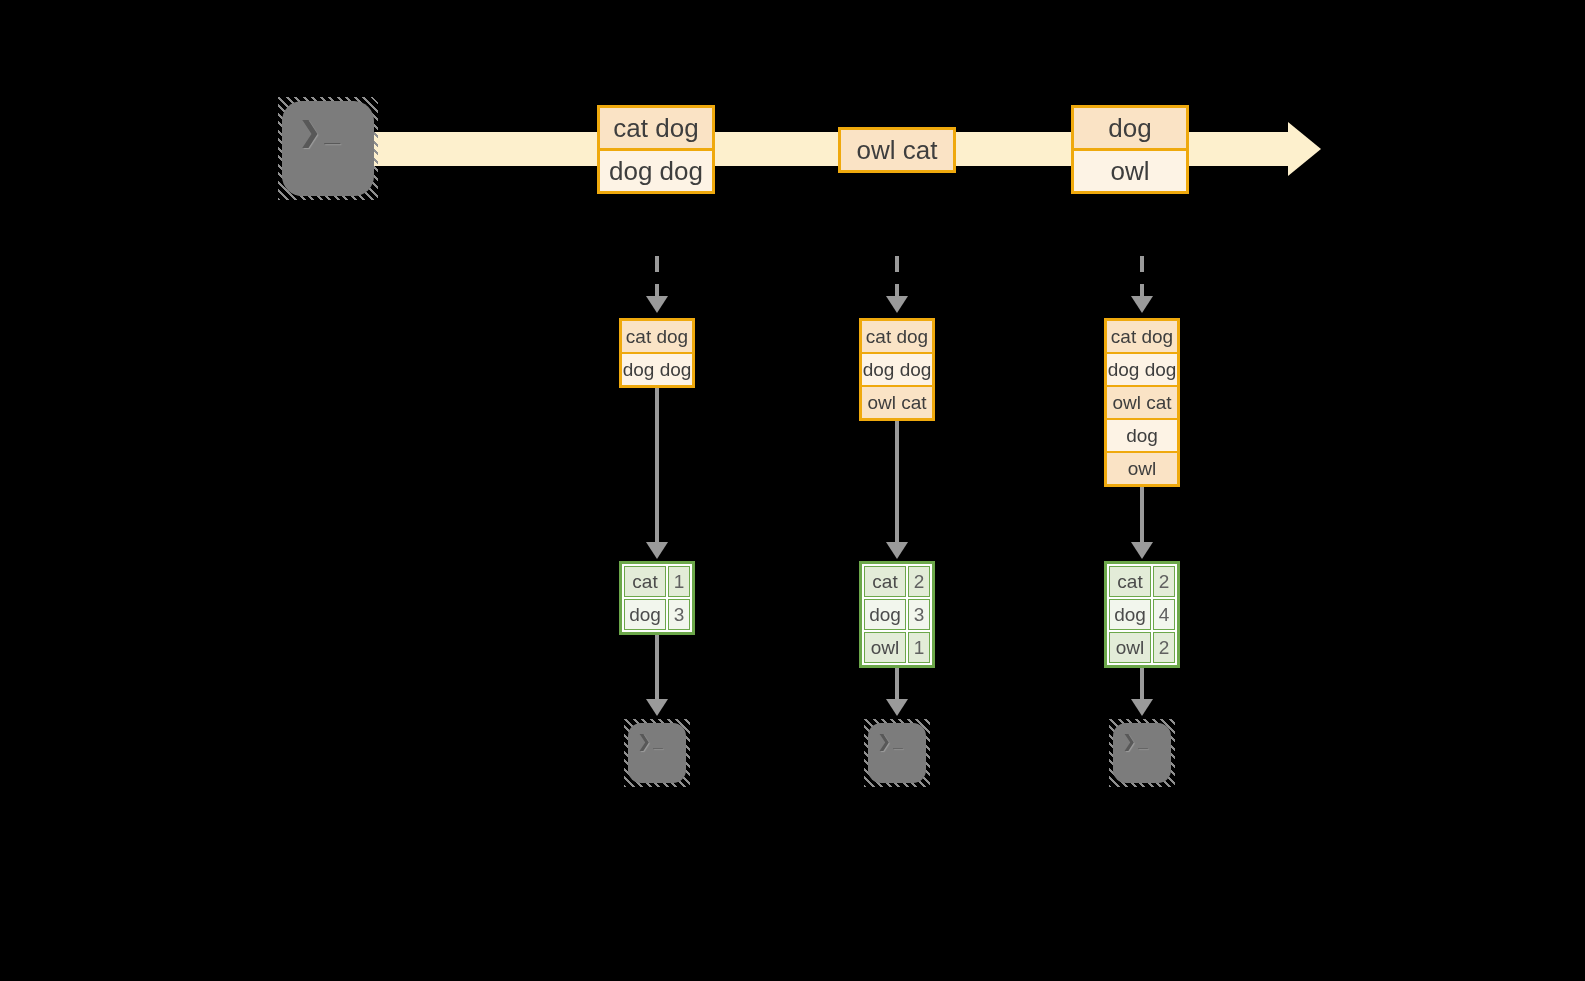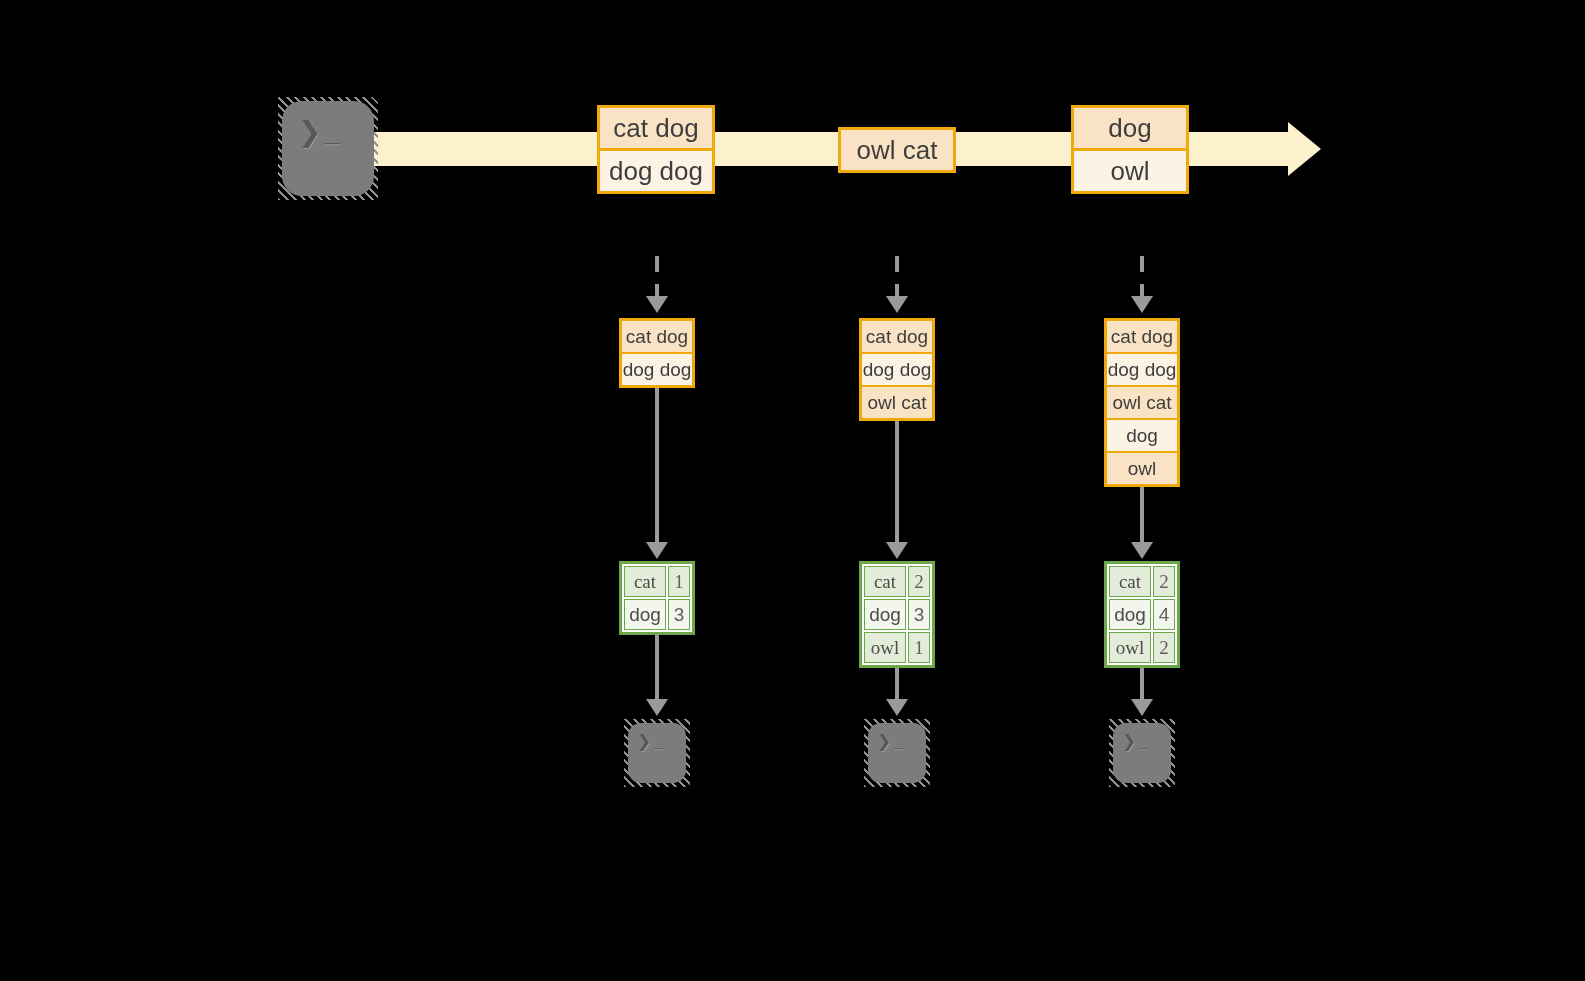--- a/index.html
+++ b/index.html
@@ -158,21 +158,21 @@
     z-index: 6;
   }
   .gtable .cell {
     height: 29px; line-height: 29px;
     text-align: center;
     border: 1px solid #6ca74a;
     font-size: 19px;
     color: #4b4b4b;
   }
   .gtable .num { color: #616161; }
-  .gfill-a { background: #e3ecd8; font-family: Liberation Serif, serif; }
+  .gfill-a { background: #e3ecd8; }
   .gfill-b { background: #f2f6ed; }
   .gtable-1 { left: 619px; top: 561px; }
   .gtable-2 { left: 859px; top: 561px; }
   .gtable-3 { left: 1104px; top: 561px; }
 </style>
 </head>
 <body>
 
 <div class="canvas">
 

